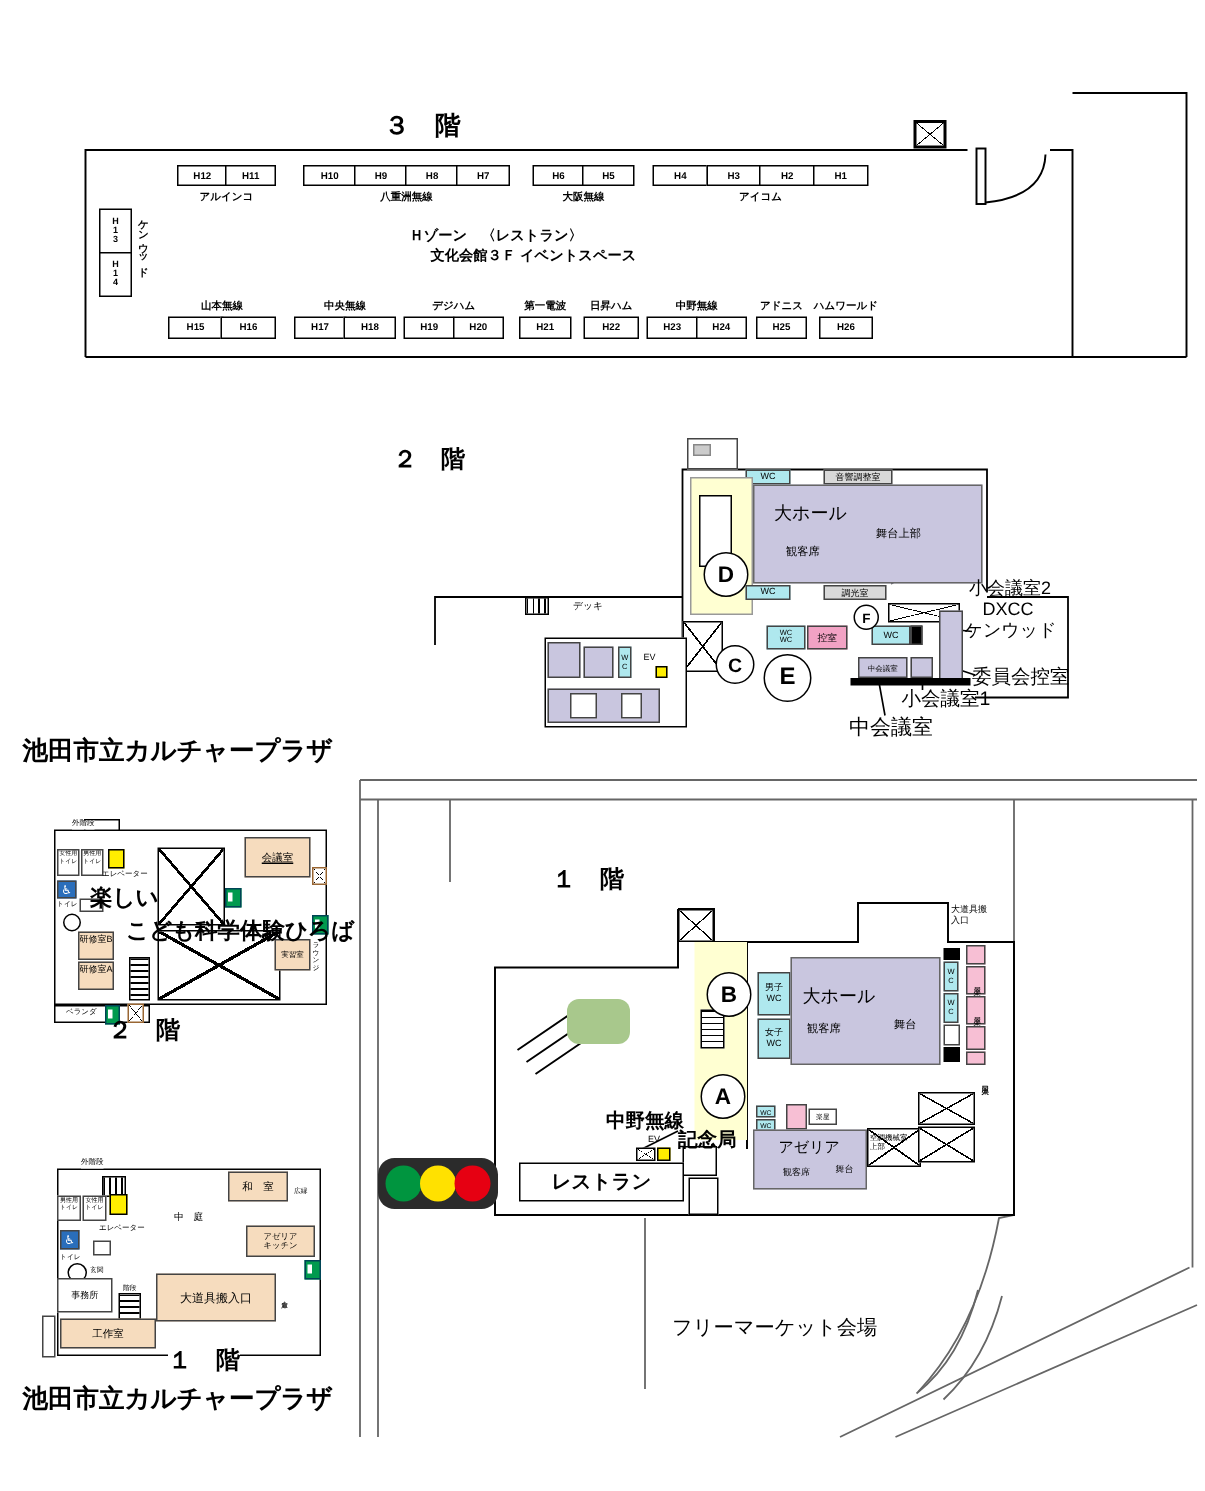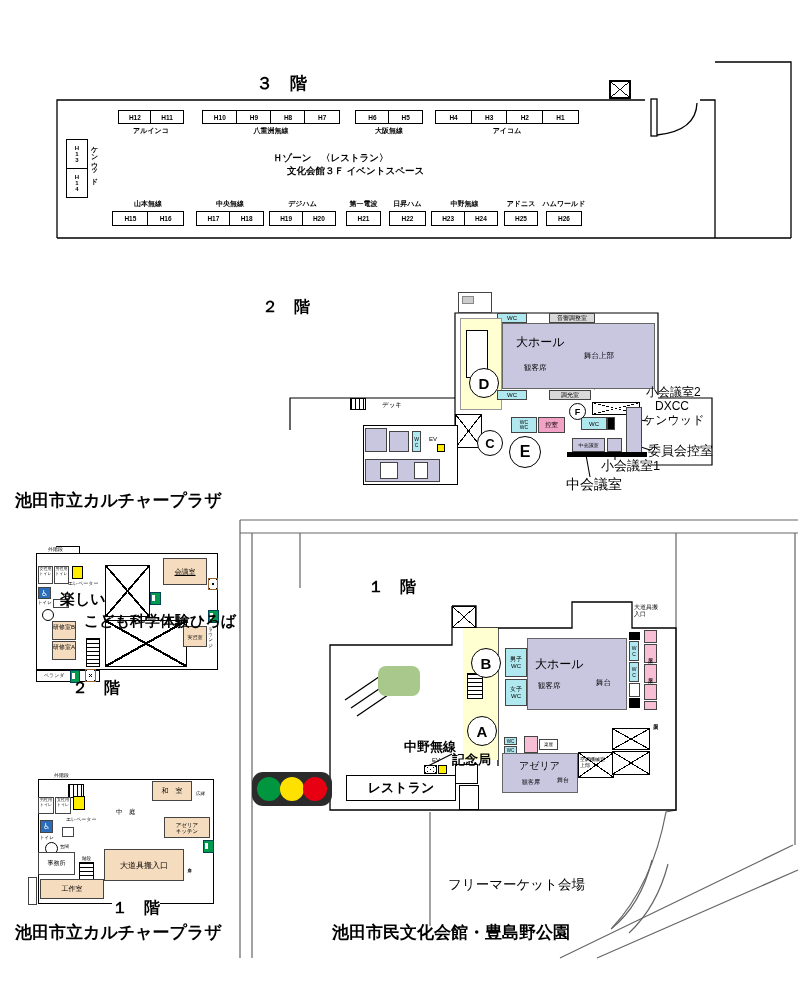--- a/index.html
+++ b/index.html
@@ -336,15 +336,14 @@
   <div class="exit" style="left:203px;top:840px;width:9px;height:11px">
       <i></i>
     </div>
   <div class="bx ctr" style="left:104px;top:849px;width:80px;height:32px;background:#f6dcbe;font-size:8px">大道具搬入口</div>
   <div class="t v" style="left:187px;top:864px;height:16px;font-size:4.5px">倉庫</div>
   <div class="bx ctr" style="left:40px;top:879px;width:64px;height:20px;background:#f6dcbe;font-size:7px">工作室</div>
   <div class="bx" style="left:28px;top:877px;width:9px;height:28px"></div>
   <div class="t b" style="left:112px;top:899px;font-size:16px;background:#fff">１　階</div>
 
   <div class="t b" style="left:15px;top:923px;font-size:17px">池田市立カルチャープラザ</div>
-  <div class="t b" style="left:332px;top:923px;font-size:17px">池田市民文化会館・豊島野公園</div>
 
 </div>
 
 </body></html>

